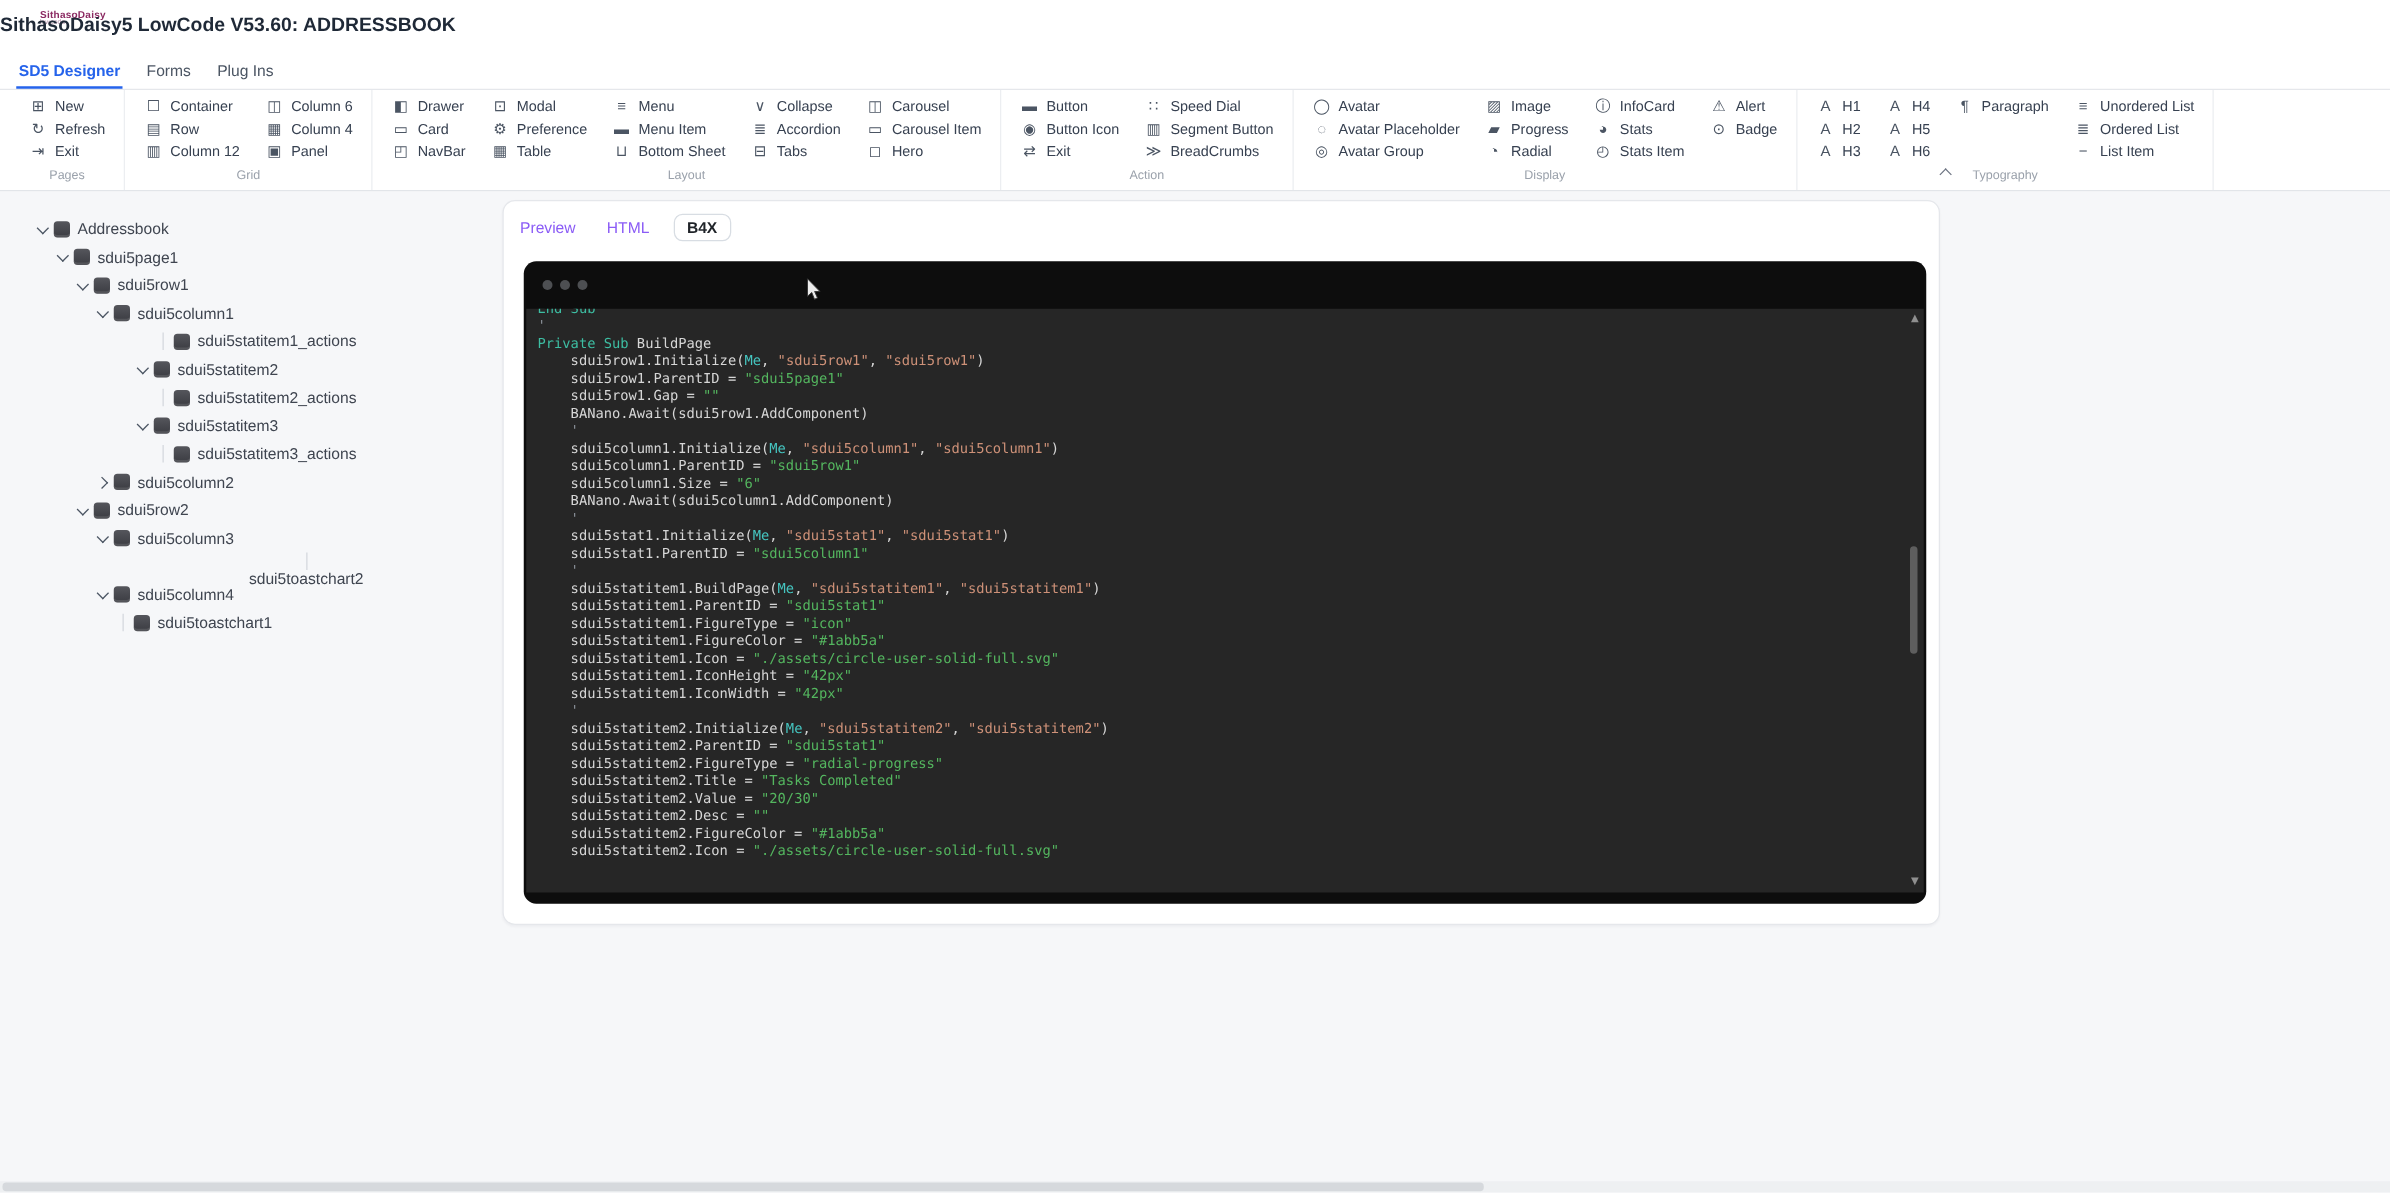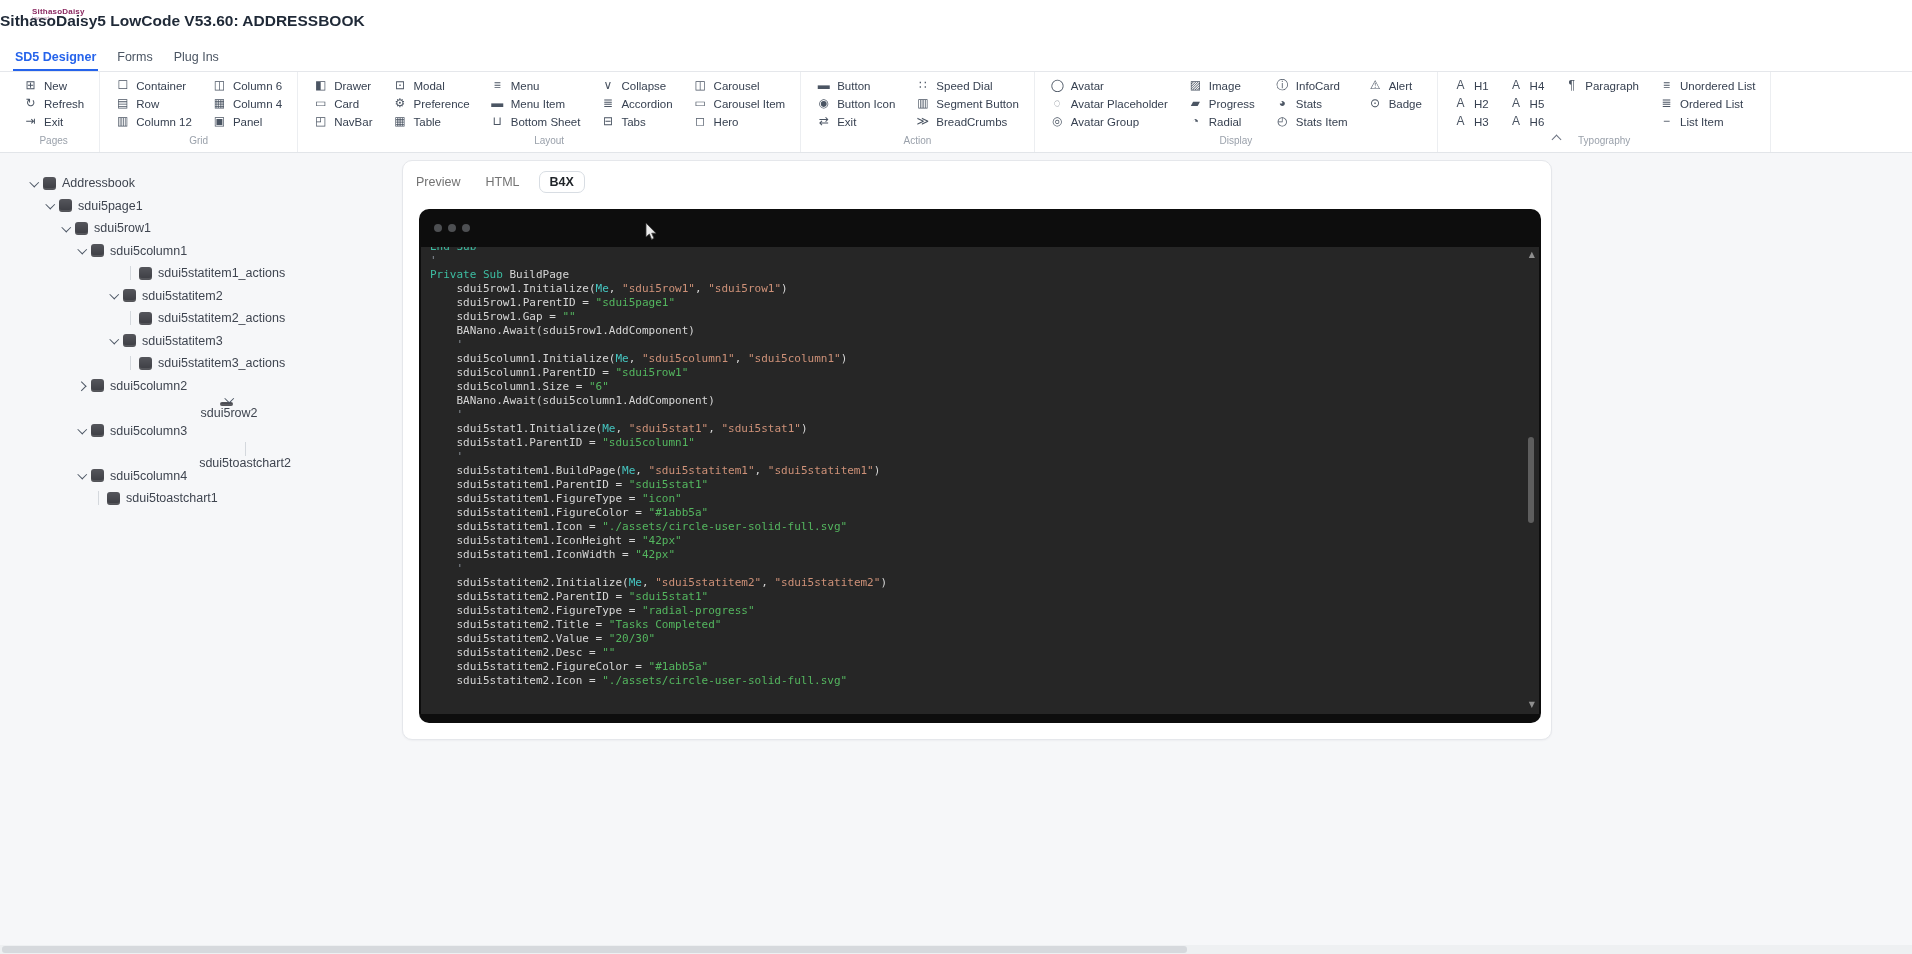--- a/index.html
+++ b/index.html
@@ -46,21 +46,21 @@
   .chev.down  { transform:rotate(45deg);  margin-top:-3px; }
   .chev.right { transform:rotate(-45deg); margin-left:-2px; }
   .ticon { width:13px; min-width:13px; height:13px; border-radius:3px; margin:0 6px 0 1px;
            background:linear-gradient(180deg,#55565c 0%,#3b3c42 100%); box-shadow:inset 0 -2px 0 rgba(255,255,255,.12); }
   .tlabel { white-space:nowrap; }
 
   
   .card { position:absolute; left:402px; top:160px; width:1150px; height:580px; background:#fff;
           border:1px solid #e5e7eb; border-radius:10px; box-shadow:0 1px 2px rgba(16,24,40,.04); }
   .ws-tabs { display:flex; align-items:center; gap:13px; padding:10px 0 0 7px; }
-  .ws-tab { font-size:12.5px; color:#737373; padding:3px 5px; cursor:pointer; border:1px solid transparent; border-radius:7px; }
+  .ws-tab { font-size:12.5px; color:#8b5cf6; padding:3px 5px; cursor:pointer; border:1px solid transparent; border-radius:7px; }
   .ws-tab.active { color:#1f2328; font-weight:700; border-color:#d8dde3; background:#fff; padding:3px 10px; }
 
   
   .editor { position:absolute; left:16px; top:48px; width:1122px; height:514px;
             background:var(--editor_chrome); border-radius:10px; overflow:hidden; }
   .editor-chrome { height:38px; display:flex; align-items:center; gap:6px; padding-left:15px; }
   .dot { width:8px; height:8px; border-radius:50%; background:#4d4f52; }
   .editor-body { position:absolute; top:38px; left:2px; right:2px; bottom:9px; background:var(--editor_bg); overflow:hidden; }
   .code { font-family:"DejaVu Sans Mono", monospace; font-size:11px; line-height:14px; color:var(--code_text);
           padding-left:9px; margin-top:-7px; }
@@ -437,21 +437,21 @@
       <span class="ticon"></span>
       <span class="tlabel">sdui5statitem3_actions</span>
     </div>
     <div class="trow" style="padding-left: 54px;">
       <span class="tslot">
         <i class="chev right"></i>
       </span>
       <span class="ticon"></span>
       <span class="tlabel">sdui5column2</span>
     </div>
-    <div class="trow" style="padding-left: 38px; flex-direction: column;">
+    <div class="trow" style="padding-left: 38px;">
       <span class="tslot">
         <i class="chev down"></i>
       </span>
       <span class="ticon"></span>
       <span class="tlabel">sdui5row2</span>
     </div>
     <div class="trow" style="padding-left: 54px;">
       <span class="tslot">
         <i class="chev down"></i>
       </span>

